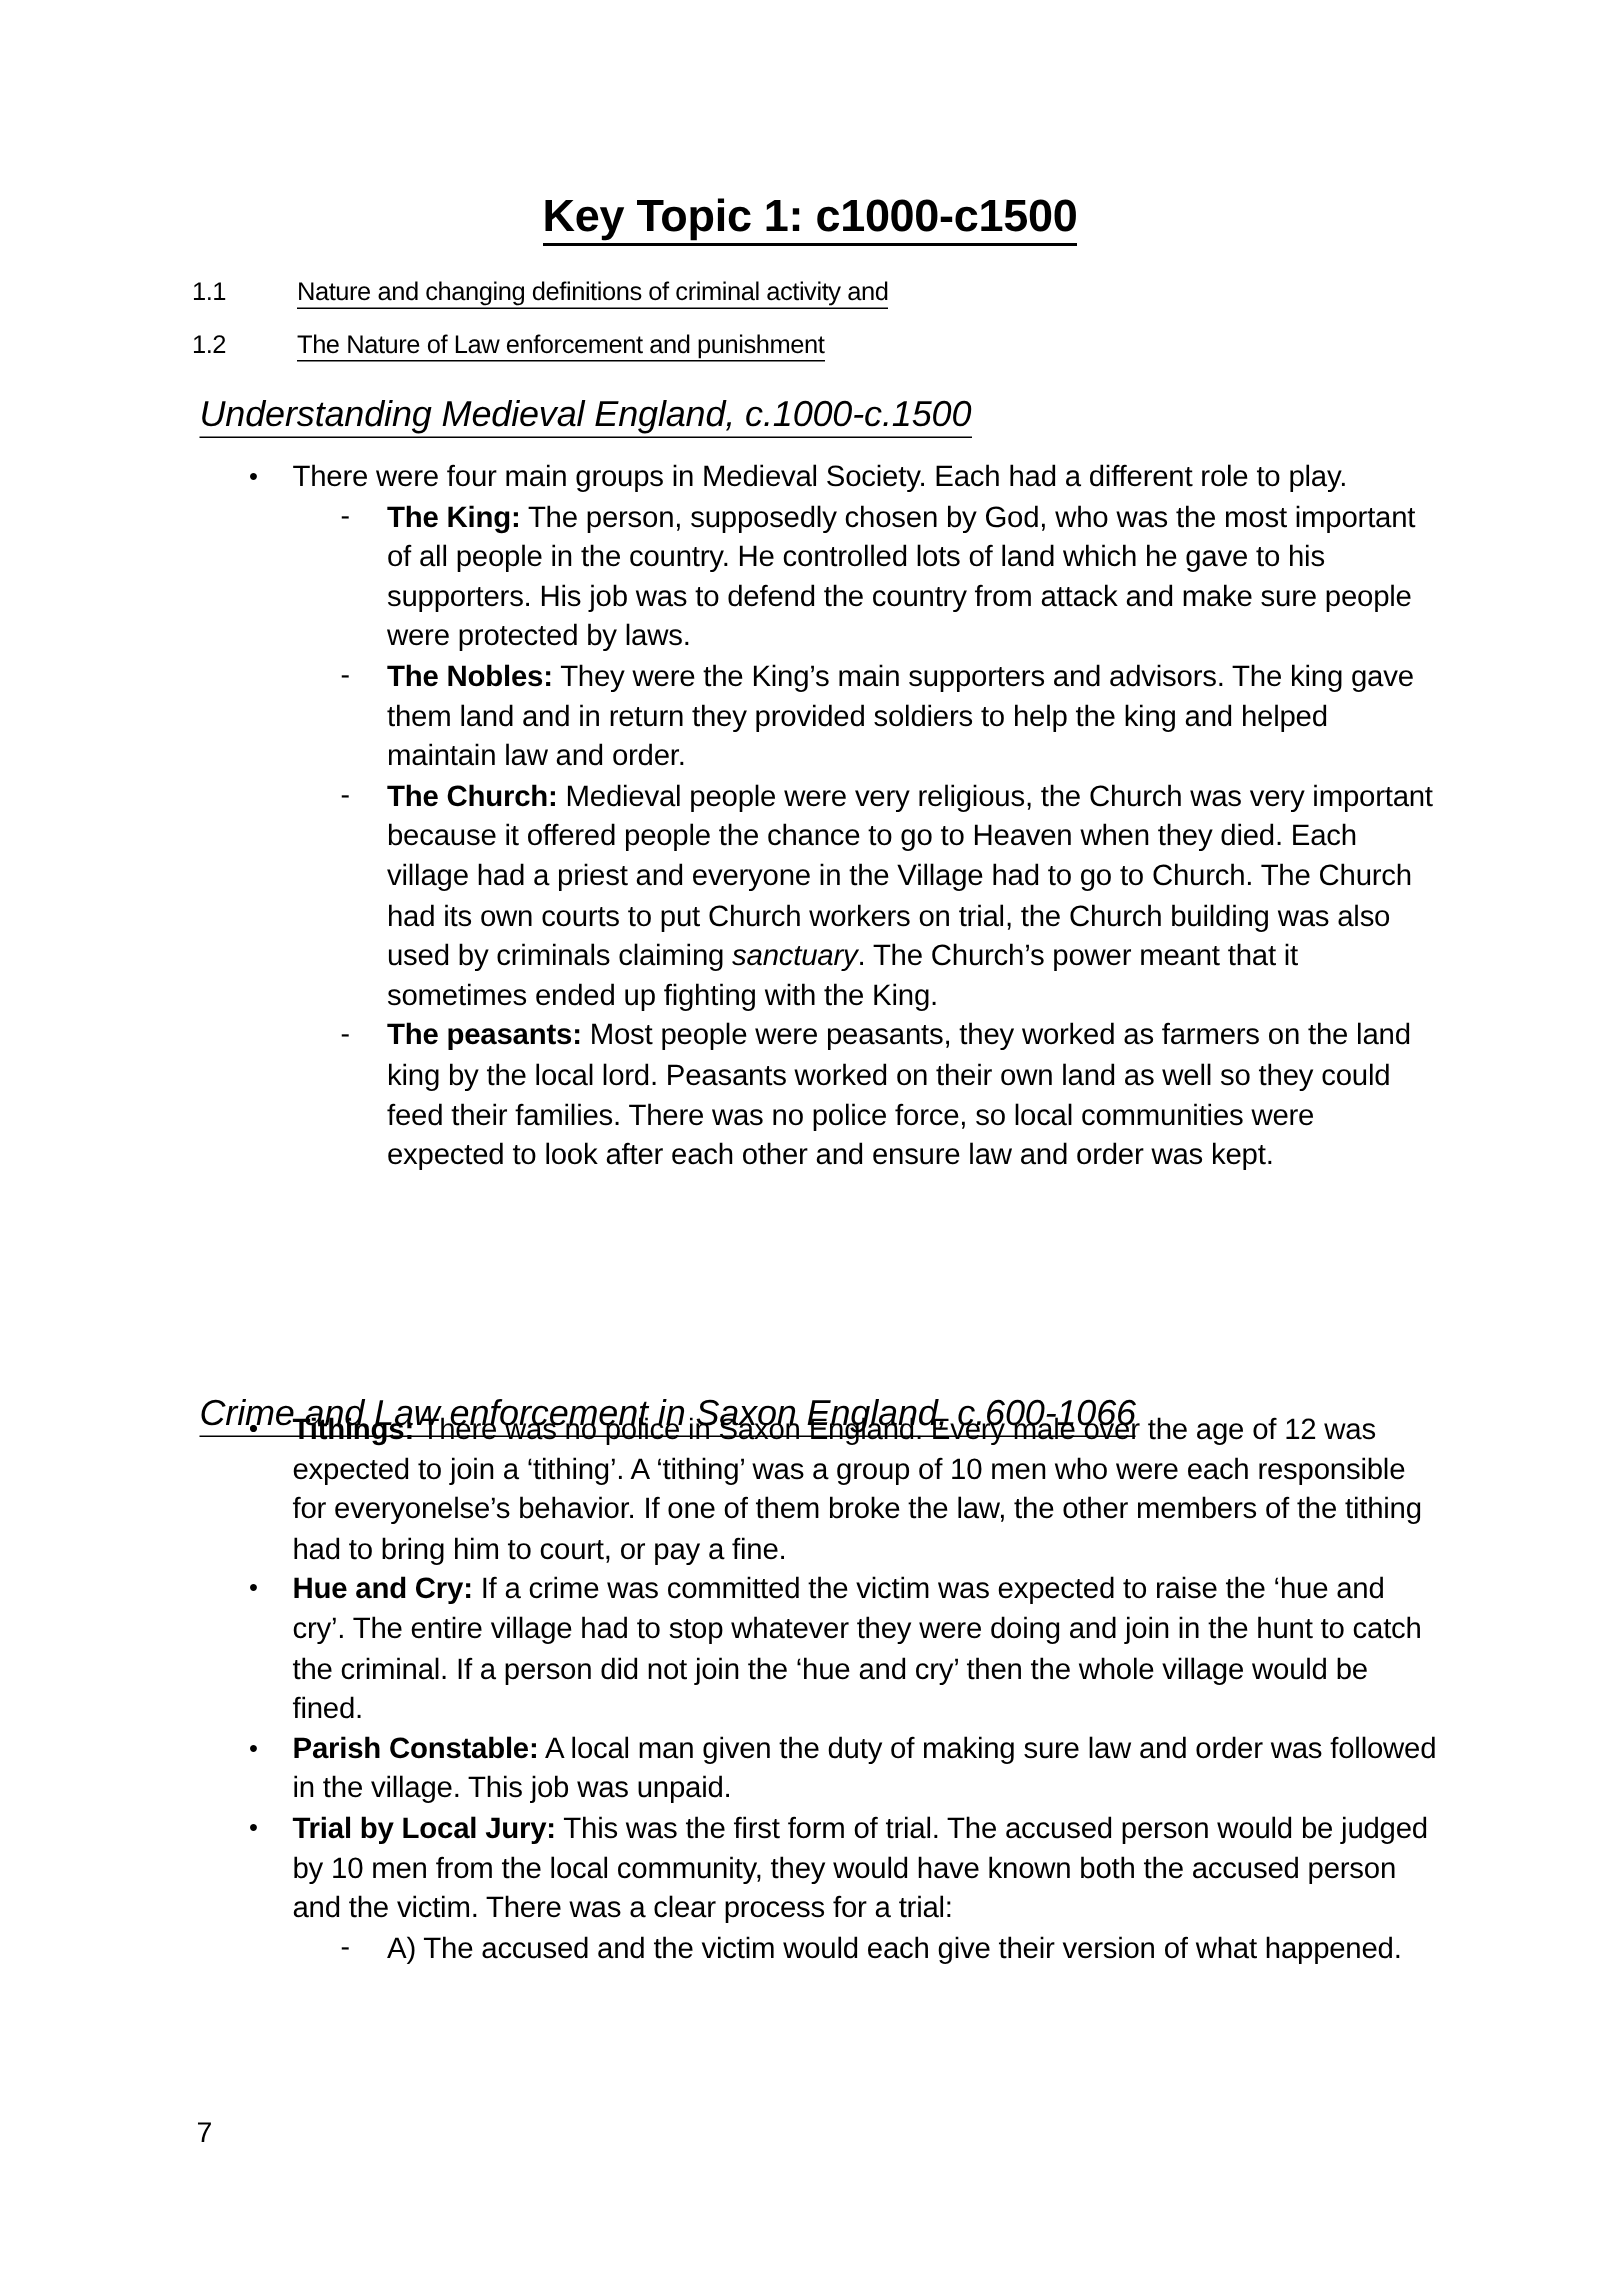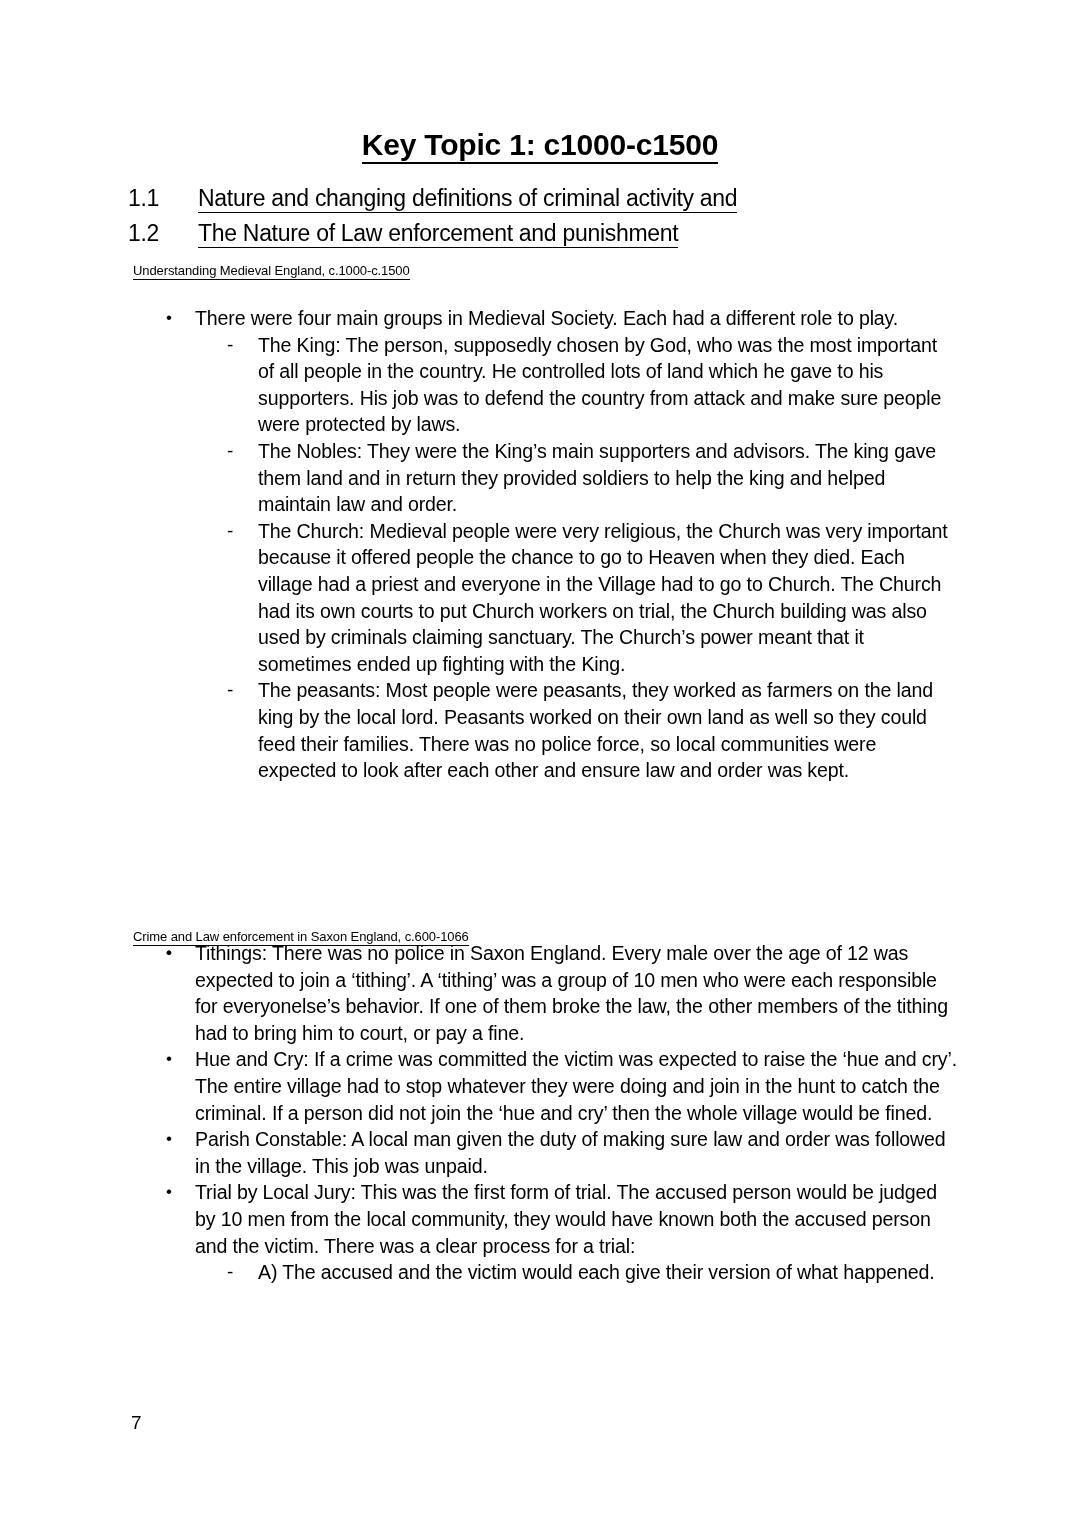--- a/index.html
+++ b/index.html
@@ -36,39 +36,40 @@
   }
   .doc-title span {
     border-bottom: 2.5px solid #000;
     padding-bottom: 1px;
   }
 
   .numbered-heading {
     position: absolute;
     left: 128px;
     width: 830px;
-    font-size: 23px;
+    font-size: 17px;
     letter-spacing: -0.3px;
     white-space: nowrap;
   }
   .numbered-heading .num {
     display: inline-block;
     width: 70px;
   }
   .numbered-heading .htext {
     border-bottom: 1.6px solid #000;
     padding-bottom: 1px;
   }
   #nh1 { top: 185px; }
   #nh2 { top: 220px; }
 
   .sub-heading {
     position: absolute;
     left: 133px;
-    font-size: 13px;
+    font-style: italic;
+    font-size: 24px;
     letter-spacing: -0.1px;
   }
   .sub-heading span {
     border-bottom: 1.4px solid #000;
     padding-bottom: 1px;
   }
   #sh1 { top: 263px; }
   #sh2 { top: 901px; margin-top: 28px; }
 
   
@@ -113,22 +114,22 @@
     letter-spacing: -0.15px;
   }
   ul.lvl2 > li.b2 > .dash {
     position: absolute;
     left: 32px;
     top: 0;
     font-size: 19px;
     line-height: 26.6px;
   }
 
-  .lbl { font-weight: normal; }
-  .ital { }
+  .lbl { font-weight: bold; }
+  .ital { font-style: italic; }
 
   .page-number {
     position: absolute;
     left: 131px;
     top: 1412px;
     font-size: 19px;
   }
 </style>
 </head>
 <body>

